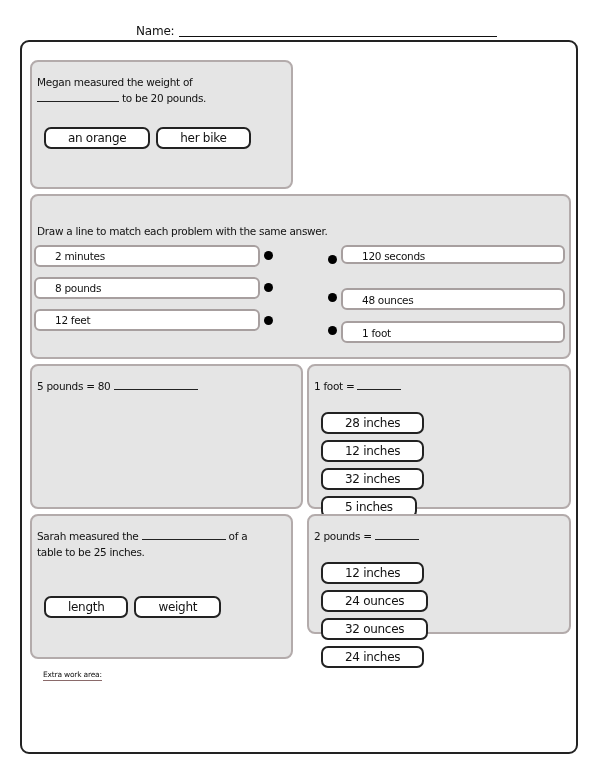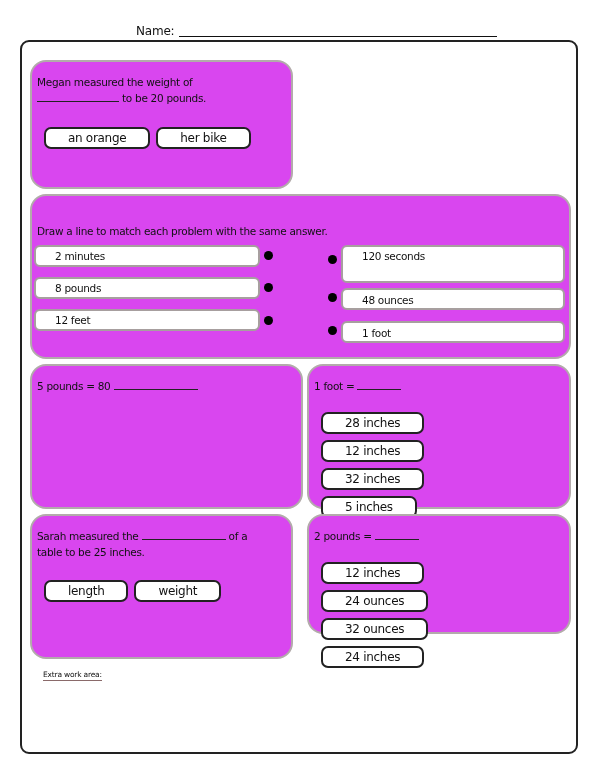--- a/index.html
+++ b/index.html
@@ -12,21 +12,21 @@
     display: flex; align-items: center;
   }
   .name-line {
     display: inline-block; width: 318px; border-bottom: 1px solid #111; margin-left: 5px; height: 10px;
   }
   .outer {
     position: absolute; left: 20px; top: 40px; width: 558px; height: 714px;
     border: 2px solid #222; border-radius: 9px; box-sizing: border-box;
   }
   .panel {
-    position: absolute; border: 2px solid #b3abab; border-radius: 16px; box-sizing: border-box; background: #d946ef;
+    position: absolute; border: 2px solid #b3abab; border-radius: 8px; box-sizing: border-box; background: #e5e5e5;
   }
   .q-text { position: absolute; left: 5px; top: 12px; font-size: 10.5px; line-height: 16px; letter-spacing: -0.3px; }
   .blank { display: inline-block; border-bottom: 1px solid #222; height: 10px; vertical-align: baseline; }
   .choices { position: absolute; display: flex; flex-wrap: wrap; gap: 6px 6px; }
   .choice {
     border: 2px solid #222; border-radius: 7px; padding: 0 22px; height: 18px; line-height: 18px;
     font-size: 12px; letter-spacing: -0.3px; box-sizing: content-box; background: #fff; white-space: nowrap;
   }
   .match-box {
     position: absolute; border: 2px solid #a79f9f; border-radius: 6px; box-sizing: border-box;
@@ -70,21 +70,21 @@
   <div class="match-box" style="left:2px; top:113px; width:226px; height:22px;">12 feet</div>
 
   <div class="dot" style="left:232px; top:55px;"></div>
   <div class="dot" style="left:232px; top:87px;"></div>
   <div class="dot" style="left:232px; top:120px;"></div>
 
   <div class="dot" style="left:296px; top:59px;"></div>
   <div class="dot" style="left:296px; top:97px;"></div>
   <div class="dot" style="left:296px; top:130px;"></div>
 
-  <div class="match-box" style="left:309px; top:49px; width:224px; height:38px;">120 seconds</div>
+  <div class="match-box" style="left:309px; top:49px; width:224px; height:19px;">120 seconds</div>
   <div class="match-box" style="left:309px; top:92px; width:224px; height:22px; line-height:20px;">48 ounces</div>
   <div class="match-box" style="left:309px; top:125px; width:224px; height:22px; line-height:20px;">1 foot</div>
 </div>
 
 <div class="panel" style="left:30px; top:364px; width:273px; height:145px;">
   <div class="q-text">
     <span>5 pounds = 80</span>
     <span class="blank" style="width:84px;"></span>
   </div>
 </div>
@@ -104,21 +104,21 @@
 
 <div class="panel" style="left:30px; top:514px; width:263px; height:145px;">
   <div class="q-text">
     <div>
       <span>Sarah measured the</span>
       <span class="blank" style="width:84px;"></span>
       <span>of a</span>
     </div>
     <div>table to be 25 inches.</div>
   </div>
-  <div class="choices" style="left:12px; top:64px;">
+  <div class="choices" style="left:12px; top:80px;">
     <div class="choice">length</div>
     <div class="choice">weight</div>
   </div>
 </div>
 
 <div class="panel" style="left:307px; top:514px; width:264px; height:120px;">
   <div class="q-text">
     <span>2 pounds =</span>
     <span class="blank" style="width:44px;"></span>
   </div>

